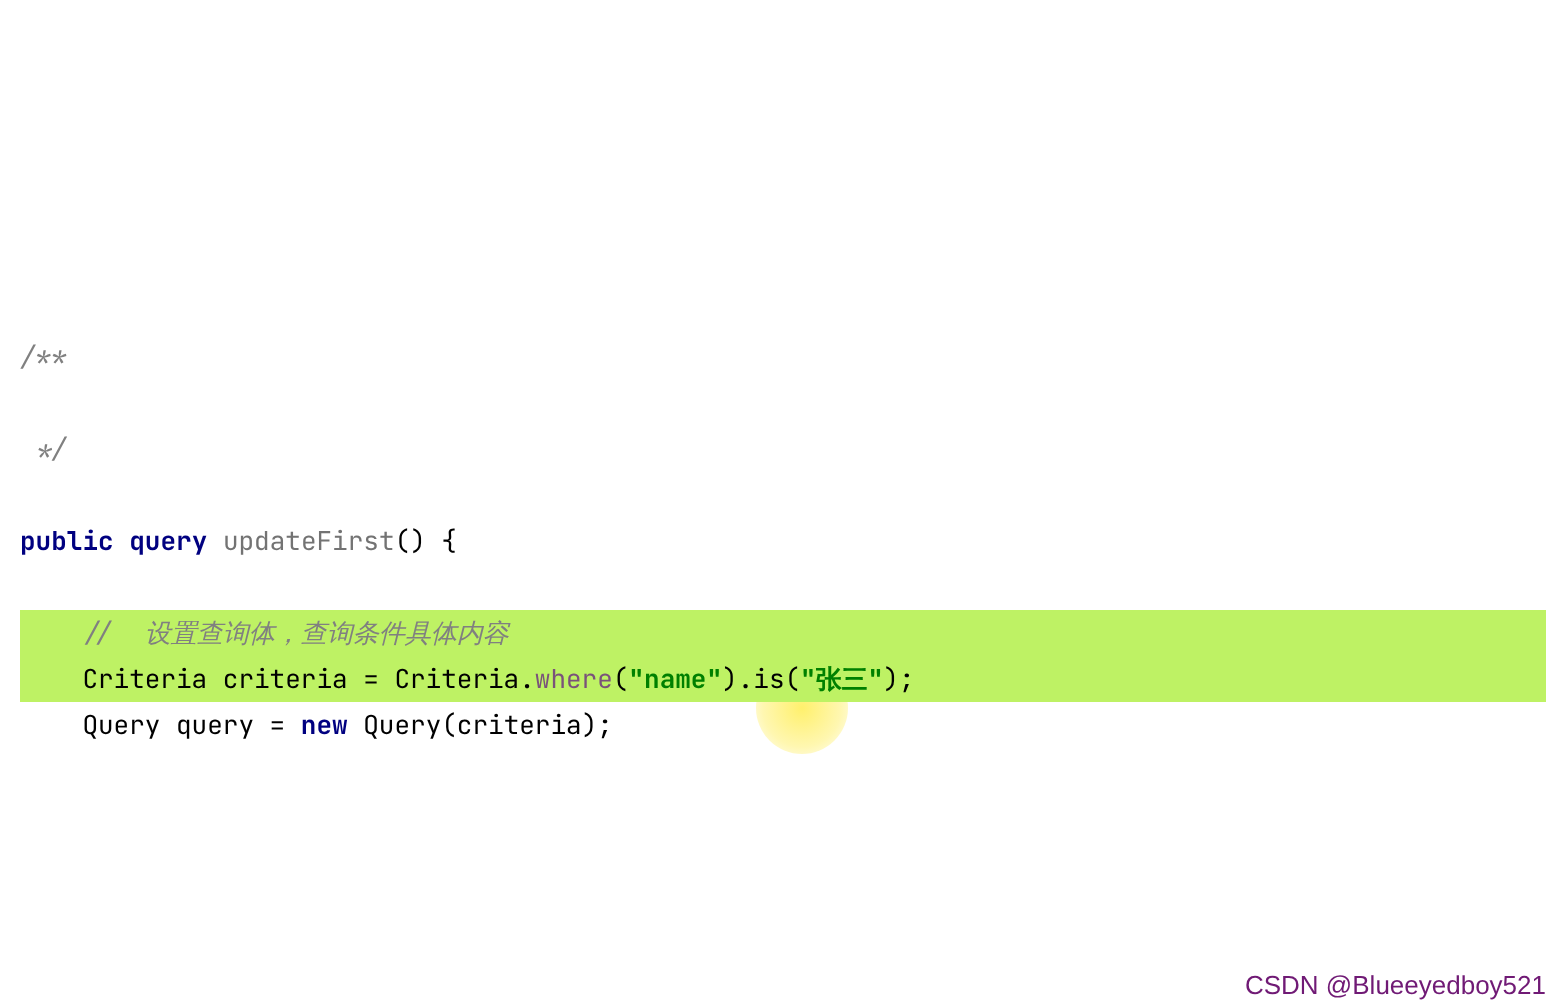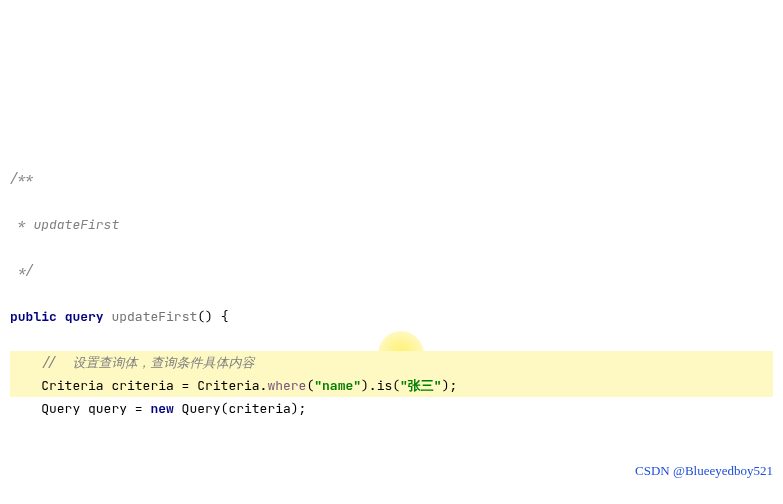--- a/index.html
+++ b/index.html
@@ -16,53 +16,52 @@
       overflow: hidden;
     }
     .line { white-space: pre; }
     .comment { color: #808080; font-style: italic; }
     .annotation { color: #808000; }
     .keyword { color: #000080; font-weight: bold; text-align: center; }
     .method-decl { color: #737373; }
     .ident { color: #000000; }
     .string { color: #008000; font-weight: bold; }
     .field-call { color: #7a527a; }
-    .hl-bg1 { background: #fef9c3; display: inline-block; width: 100%; }
+    .hl-bg1 { background: #bef264; display: inline-block; width: 100%; }
     .highlight-circle {
       position: absolute;
       width: 46px;
       height: 46px;
       border-radius: 50%;
       background: radial-gradient(circle, rgba(255,235,59,0.75) 0%, rgba(255,235,59,0.4) 60%, rgba(255,235,59,0) 100%);
       pointer-events: none;
       left: 378px;
       top: 331px;
       z-index: 0;
     }
     .code-layer { position: relative; z-index: 1; }
     .watermark {
       position: absolute;
-      bottom: 22px;
+      bottom: 0;
       right: 10px;
-      color: #1d4ed8;
-      font-family: Liberation Serif, serif;
+      color: #701a75;
+      font-family: Liberation Sans, sans-serif;
       font-size: 13px;
       font-style: normal;
     }
   </style>
 </head>
 <body>
 
 
 
 <div class="highlight-circle"></div>
 
 <div class="code-layer">
 <div class="line"><span class="comment">/**</span></div>
-<div class="line"><span class="comment"> * updateFirst</span></div>
 <div class="line"><span class="comment"> */</span></div>
 <div class="line"><span class="keyword">public</span> <span class="keyword">query</span> <span class="method-decl">updateFirst</span><span class="ident">() {</span></div>
 <div class="line hl-bg1">    <span class="comment">//  设置查询体，查询条件具体内容</span></div>
 <div class="line hl-bg1">    <span class="ident">Criteria criteria = Criteria.</span><span class="field-call">where</span>(<span class="string">"name"</span>)<span class="ident">.is(</span><span class="string">"张三"</span><span class="ident">);</span></div>
 <div class="line">    <span class="ident">Query query = </span><span class="keyword">new</span><span class="ident"> Query(criteria);</span></div>
 
 
 
 
 

